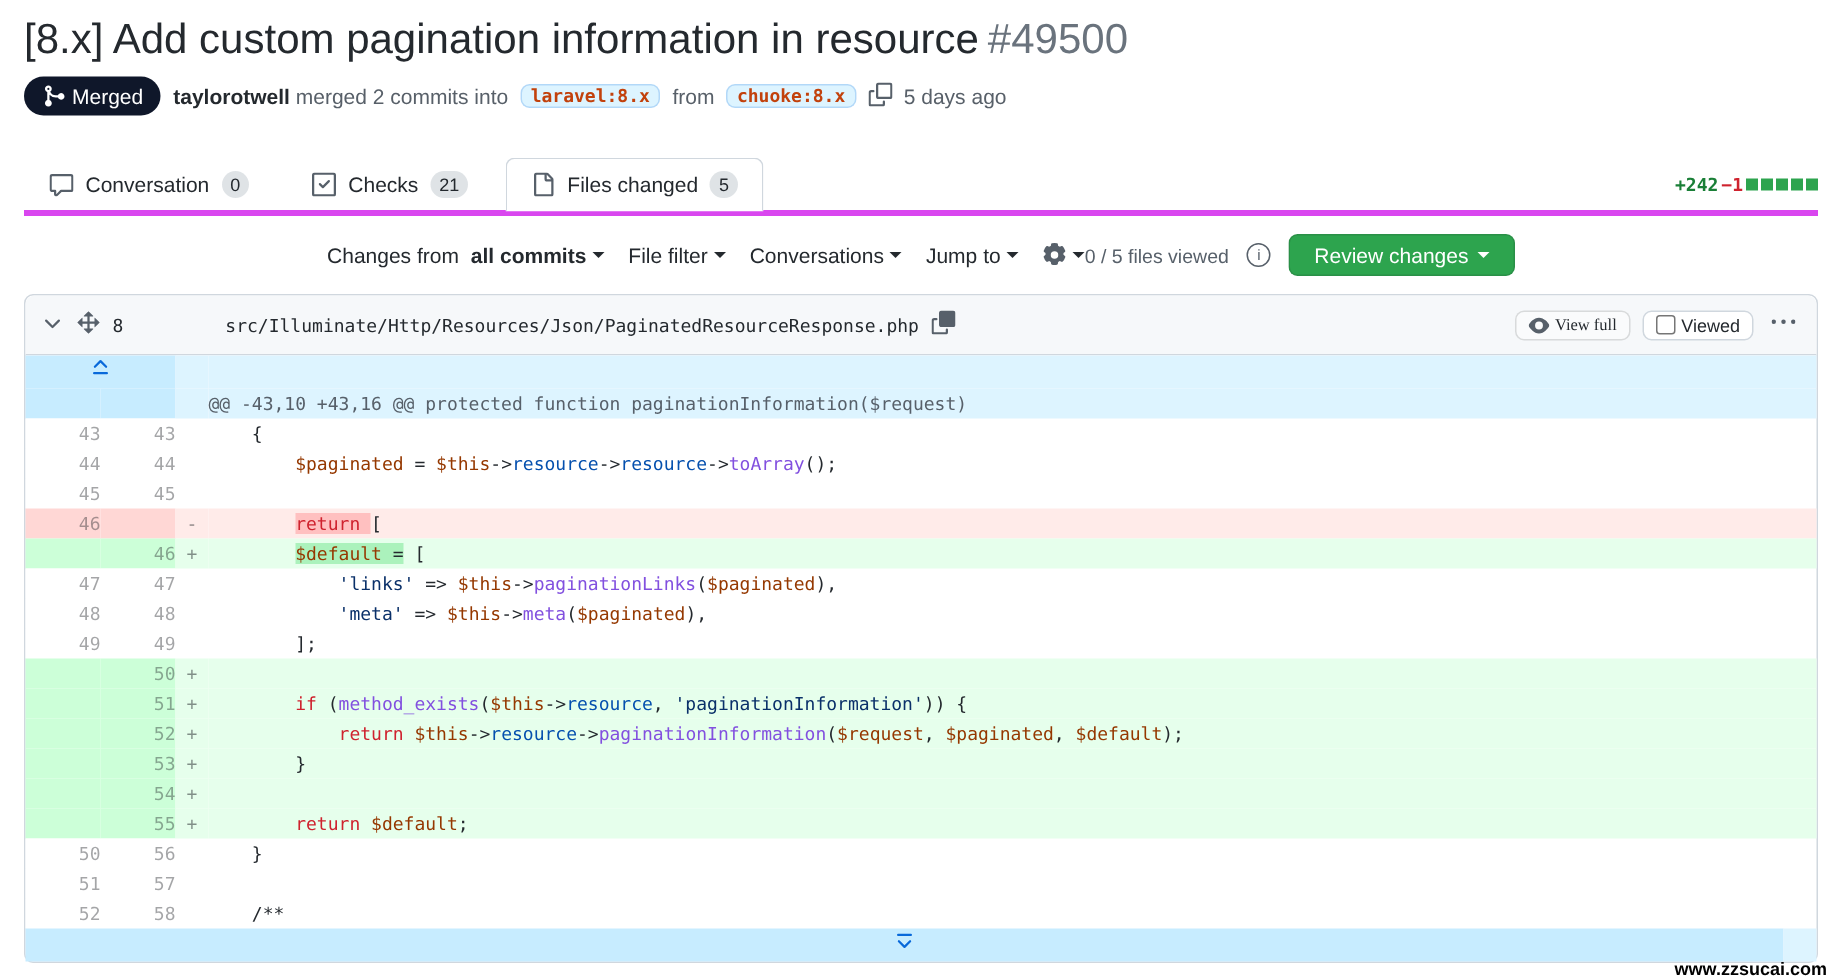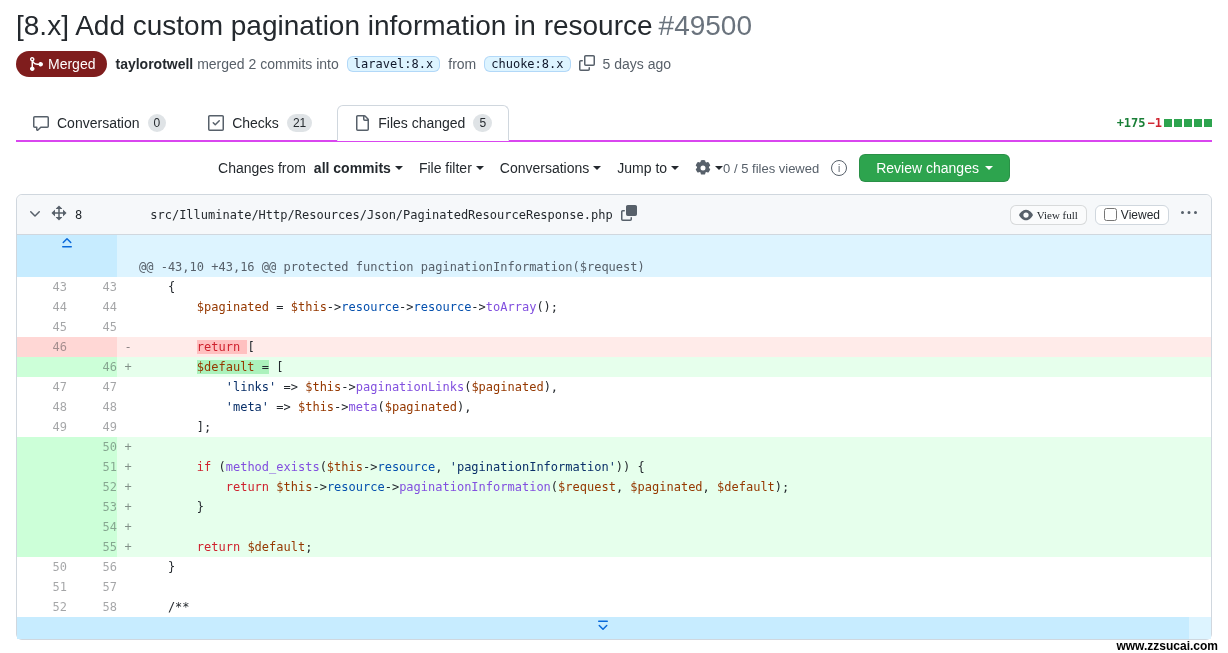--- a/index.html
+++ b/index.html
@@ -5,25 +5,25 @@
   * { box-sizing: border-box; margin: 0; padding: 0; }
   body { font-family: -apple-system, BlinkMacSystemFont, "Segoe UI", Helvetica, Arial, sans-serif; font-size: 14px; color: #24292e; background: #fff; padding: 0 16px; }
   .pr-header { padding: 8px 0 16px; }
   .pr-title { font-size: 28px; font-weight: 400; line-height: 1.25; display: flex; align-items: center; justify-content: space-between; }
   .pr-title-left { display: flex; align-items: baseline; gap: 6px; flex-wrap: wrap; }
   .pr-title-text { font-weight: 400; }
   .pr-number { color: #6a737d; font-weight: 300; }
   .pr-title-actions { display: flex; gap: 8px; }
   .btn { display: inline-flex; align-items: center; gap: 4px; padding: 3px 12px; font-size: 12px; border: 1px solid rgba(27,31,35,0.15); border-radius: 6px; background: #fafbfc; cursor: pointer; font-weight: 500; color: #24292e; }
   .pr-meta { display: flex; align-items: center; gap: 8px; margin-top: 8px; font-size: 14px; color: #586069; flex-wrap: wrap; }
-  .state-merged { display: inline-flex; align-items: flex-end; gap: 4px; background: #7f1d1d; color: #fff; padding: 5px 12px; border-radius: 2em; font-weight: 500; font-size: 14px; }
+  .state-merged { display: inline-flex; align-items: flex-end; gap: 4px; background: #0f172a; color: #fff; padding: 5px 12px; border-radius: 2em; font-weight: 500; font-size: 14px; }
   .author { font-weight: 600; color: #24292e; }
-  .branch-label { display: inline-block; background: #ddf4ff; color: #0f172a; padding: 0 6px; border-radius: 6px; font-family: ui-monospace, SFMono-Regular, Menlo, monospace; font-size: 12px; border: 1px solid rgba(9,105,218,0.2); }
+  .branch-label { display: inline-block; background: #ddf4ff; color: #c2410c; padding: 0 6px; border-radius: 6px; font-family: ui-monospace, SFMono-Regular, Menlo, monospace; font-size: 12px; border: 1px solid rgba(9,105,218,0.2); font-weight: bold; }
   .copy-icon { cursor: pointer; color: #586069; }
-  .tabnav { border-bottom: 2px solid #d946ef; margin-top: 12px; display: flex; align-items: center; justify-content: space-between; }
+  .tabnav { border-bottom: 4px solid #d946ef; margin-top: 12px; display: flex; align-items: center; justify-content: space-between; }
   .tabnav-tabs { display: flex; gap: 8px; }
   .tabnav-tab { display: inline-flex; align-items: center; gap: 8px; padding: 8px 16px; color: #24292e; border: 1px solid transparent; border-bottom: none; border-top-left-radius: 6px; border-top-right-radius: 6px; cursor: pointer; font-size: 14px; }
   .tabnav-tab.selected { border-color: #d0d7de; background: #fff; border-bottom: 1px solid #fff; margin-bottom: -1px; }
   .tabnav-tab svg { fill: #57606a; }
   .counter { display: inline-block; min-width: 18px; padding: 0 6px; font-size: 12px; font-weight: 500; line-height: 18px; color: #24292e; background: rgba(175,184,193,0.4); border-radius: 2em; text-align: center; }
   .diffstat { font-size: 12px; font-family: ui-monospace, SFMono-Regular, Menlo, monospace; display: flex; align-items: center; gap: 2px; }
   .text-green { color: #1a7f37; font-weight: 600; }
   .text-red { color: #cf222e; font-weight: 600; }
   .diffstat-block { width: 8px; height: 8px; display: inline-block; }
   .diffstat .added { background: #2da44e; }
@@ -121,21 +121,21 @@
     </span>
     <span class="tabnav-tab selected">
       <svg width="16" height="16" viewBox="0 0 16 16">
           <path fill="#57606a" d="M2 1.75C2 .784 2.784 0 3.75 0h6.586c.464 0 .909.184 1.237.513l2.914 2.914c.329.328.513.773.513 1.237v9.586A1.75 1.75 0 0113.25 16h-9.5A1.75 1.75 0 012 14.25V1.75zm1.75-.25a.25.25 0 00-.25.25v12.5c0 .138.112.25.25.25h9.5a.25.25 0 00.25-.25V6h-2.75A1.75 1.75 0 019 4.25V1.5H3.75zm6.75.062V4.25c0 .138.112.25.25.25h2.688a.252.252 0 00-.011-.013l-2.914-2.914a.272.272 0 00-.013-.011z"></path>
         </svg>
       <span>Files changed</span>
       <span class="counter">5</span>
     </span>
   </nav>
   <span class="diffstat">
-    <span class="text-green">+175</span>
+    <span class="text-green">+242</span>
     <span class="text-red">−1</span>
     <span class="diffstat-block added"></span>
       <span class="diffstat-block added"></span>
       <span class="diffstat-block added"></span>
       <span class="diffstat-block added"></span>
       <span class="diffstat-block added"></span>
   </span>
 </div>
 
 <div class="toolbar">

